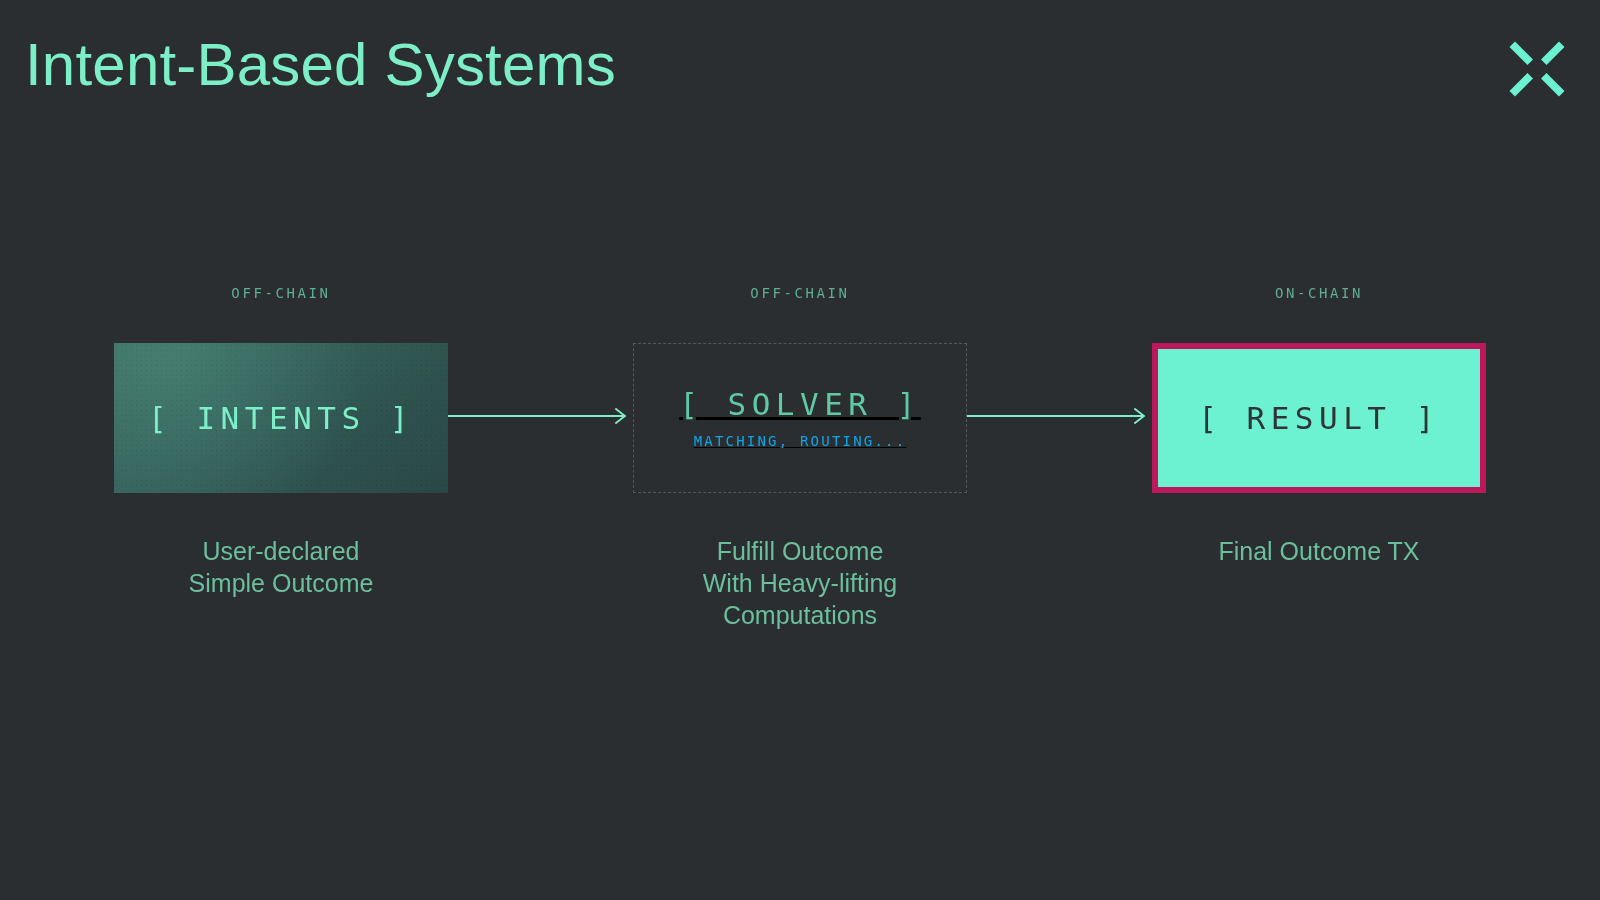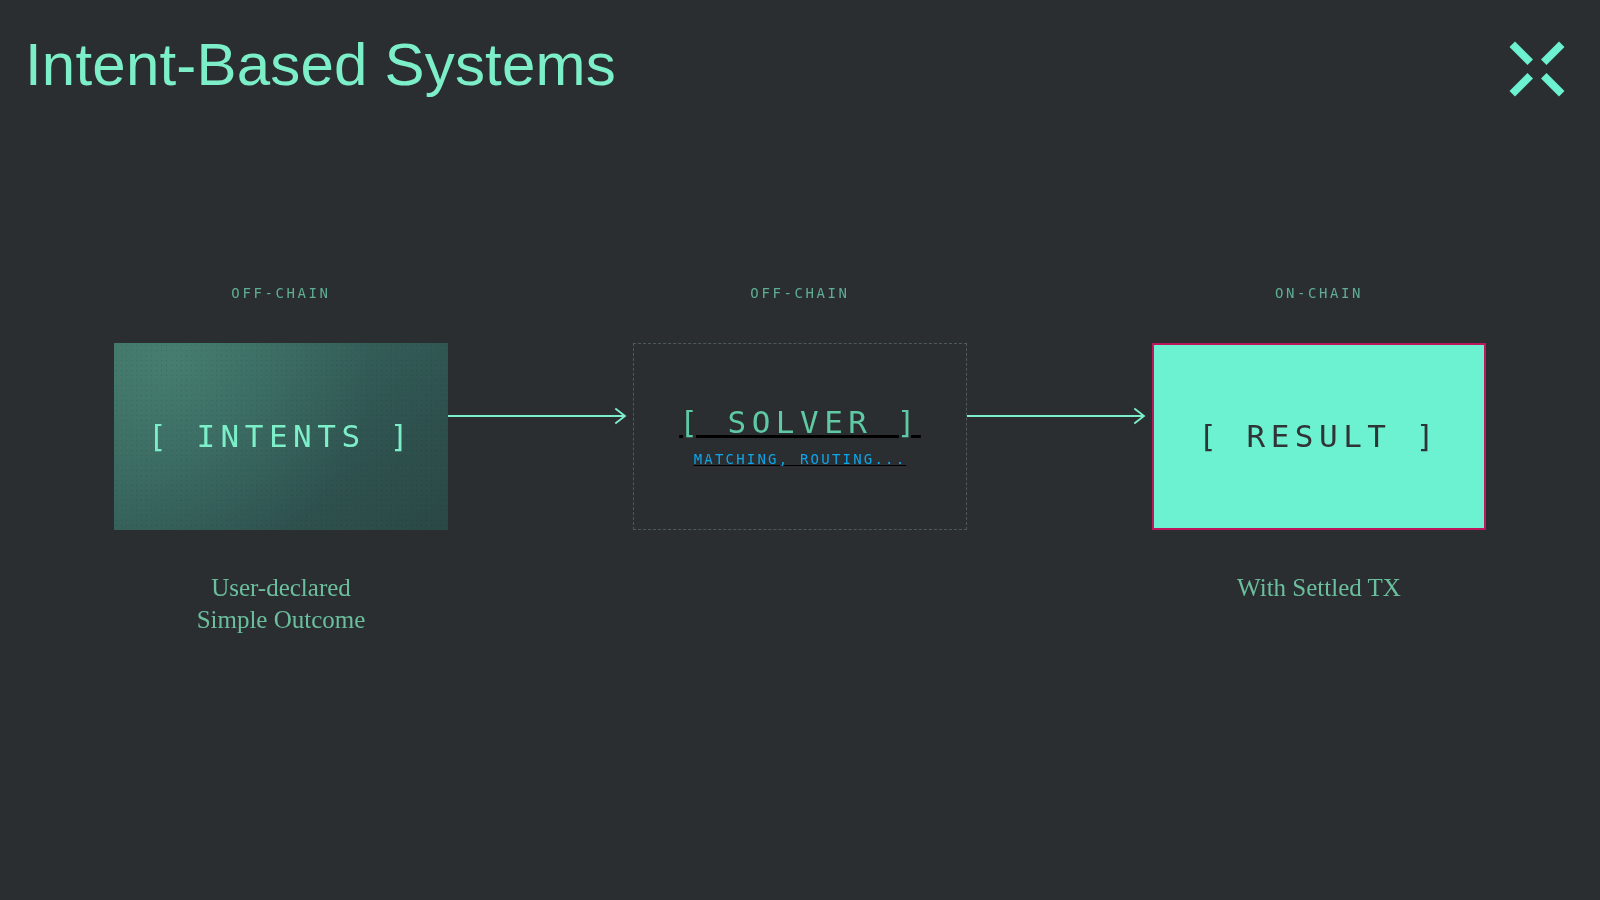--- a/index.html
+++ b/index.html
@@ -73,21 +73,21 @@
     font-weight:400;
     letter-spacing:2.6px;
     color:#5fae92;
     text-transform:uppercase;
     margin-bottom:42px;
     white-space:nowrap;
   }
 
   .stage-box {
     width:334px;
-    height:187px;
+    height:150px;
     display:flex;
     flex-direction:column;
     align-items:center;
     justify-content:center;
     position:relative;
   }
 
   .stage-box .box-title {
     font-family:"DejaVu Sans Mono", monospace;
     font-size:31px;
@@ -132,27 +132,27 @@
   .box-dashed {
     background:transparent;
     border:1.5px dashed #4d5a58;
     text-decoration:underline;
   }
   .box-dashed .box-title { color:#5fc9a4; }
 
   
   .box-solid {
     background:#6cf2d0;
-    border:2px solid #be185d;
+    border:6px solid #be185d;
   }
   .box-solid .box-title { color:#303436; }
 
   .stage-caption {
     margin-top:42px;
-    font-family:Liberation Serif, serif;
+    font-family:Liberation Sans, sans-serif;
     font-size:25px;
     font-weight:300;
     line-height:1.28;
     color:#6bbf9d;
     text-align:center;
     white-space:pre-line;
   }
 
   
   .connector {
@@ -205,31 +205,34 @@
         <polyline points="168,2 177,9 168,16" fill="none" stroke="#7defc8" stroke-width="1.8" stroke-linecap="square" stroke-linejoin="miter"></polyline>
       </svg>
     </div>
 
     <div class="stage">
       <div class="stage-chain">OFF-CHAIN</div>
       <div class="stage-box box-dashed">
         <div class="box-title">[ SOLVER ]</div>
         <div class="box-sub">MATCHING, ROUTING...</div>
       </div>
+      <div class="stage-caption">Fulfill Outcome
+With Heavy-lifting
+Computations</div>
     </div>
 
     <div class="connector">
       <svg width="185" height="18" viewBox="0 0 185 18" aria-hidden="true">
         <line x1="0" y1="9" x2="176" y2="9" stroke="#7defc8" stroke-width="1.8"></line>
         <polyline points="168,2 177,9 168,16" fill="none" stroke="#7defc8" stroke-width="1.8" stroke-linecap="square" stroke-linejoin="miter"></polyline>
       </svg>
     </div>
 
     <div class="stage">
       <div class="stage-chain">ON-CHAIN</div>
       <div class="stage-box box-solid">
         <div class="box-title">[ RESULT ]</div>
       </div>
-      <div class="stage-caption">With Settled TX</div>
+      <div class="stage-caption">Final Outcome TX</div>
     </div>
 
   </div>
 </div>
 
 </body></html>

